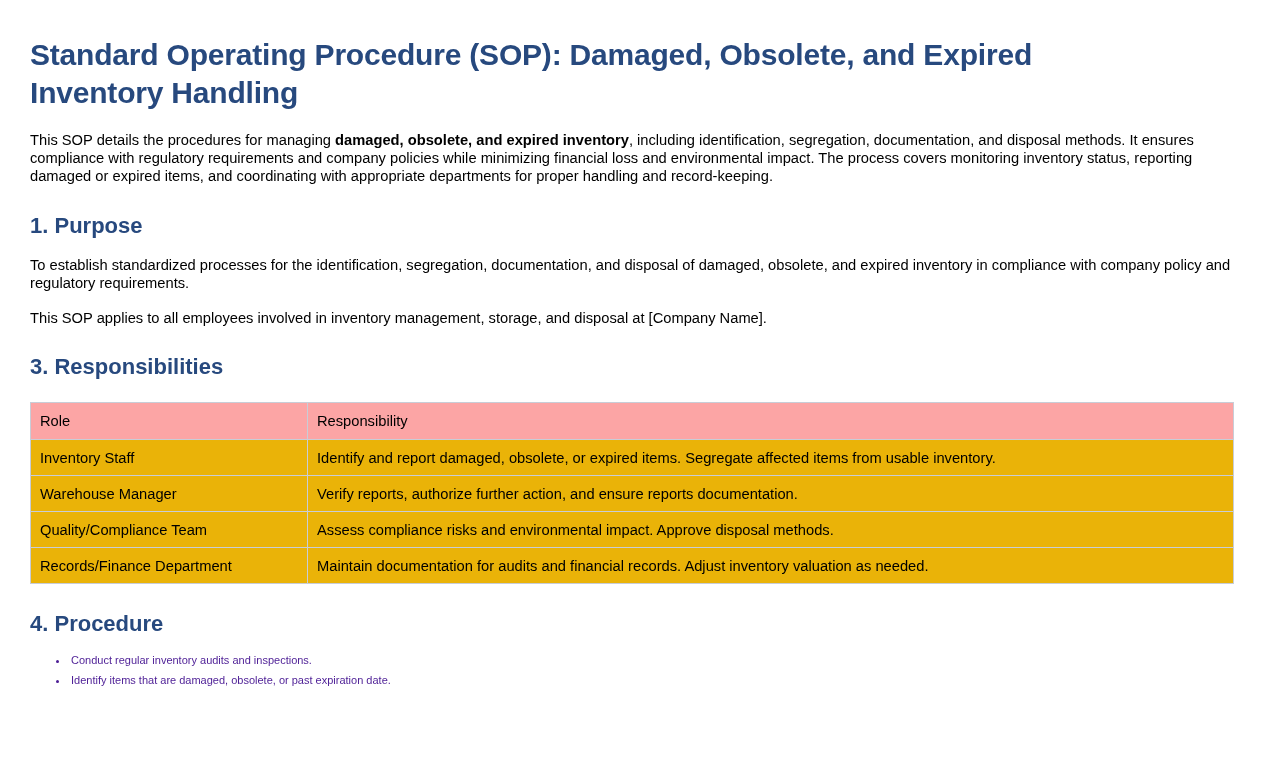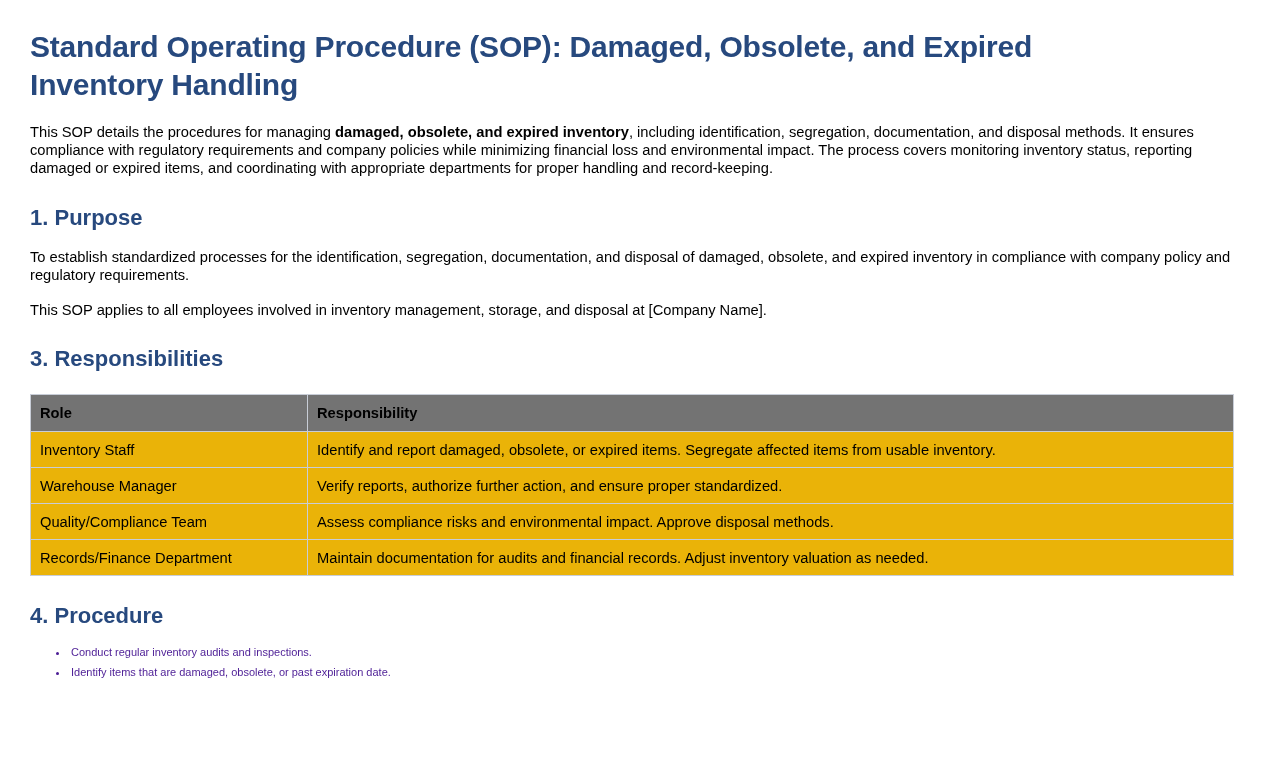--- a/index.html
+++ b/index.html
@@ -17,21 +17,21 @@
   .page {
     width: 1263px;
     height: 768px;
     box-sizing: border-box;
     padding: 0 30px;
     position: relative;
     overflow: hidden;
   }
   .doc-title {
     margin: 0;
-    padding-top: 28px;
+    padding-top: 36px;
     font-size: 30px;
     line-height: 38px;
     font-weight: bold;
     color: #27497e;
     letter-spacing: -0.2px;
     max-width: 1120px;
   }
   .intro {
     margin: 0;
     padding-top: 19px;
@@ -73,22 +73,22 @@
     font-size: 14.7px;
   }
   table.resp th, table.resp td {
     border: 1px solid #c8cdd7;
     text-align: left;
     vertical-align: middle;
     padding: 8px 9px;
     line-height: 18px;
   }
   table.resp th {
-    background: #737373;
-    font-weight: bold;
+    background: #fca5a5;
+    font-weight: normal;
     color: #000;
     height: 20px;
   }
   table.resp td { height: 19px; color: #000; background: #eab308; }
   table.resp col.c1 { width: 277px; }
   table.resp col.c2 { width: 926px; }
   ul.bullets {
     margin: 0;
     padding: 14px 0 0 39px;
     list-style: disc;
@@ -127,21 +127,21 @@
         <th>Responsibility</th>
       </tr>
     </thead>
     <tbody>
       <tr>
         <td>Inventory Staff</td>
         <td>Identify and report damaged, obsolete, or expired items. Segregate affected items from usable inventory.</td>
       </tr>
       <tr>
         <td>Warehouse Manager</td>
-        <td>Verify reports, authorize further action, and ensure proper standardized.</td>
+        <td>Verify reports, authorize further action, and ensure reports documentation.</td>
       </tr>
       <tr>
         <td>Quality/Compliance Team</td>
         <td>Assess compliance risks and environmental impact. Approve disposal methods.</td>
       </tr>
       <tr>
         <td>Records/Finance Department</td>
         <td>Maintain documentation for audits and financial records. Adjust inventory valuation as needed.</td>
       </tr>
     </tbody>

